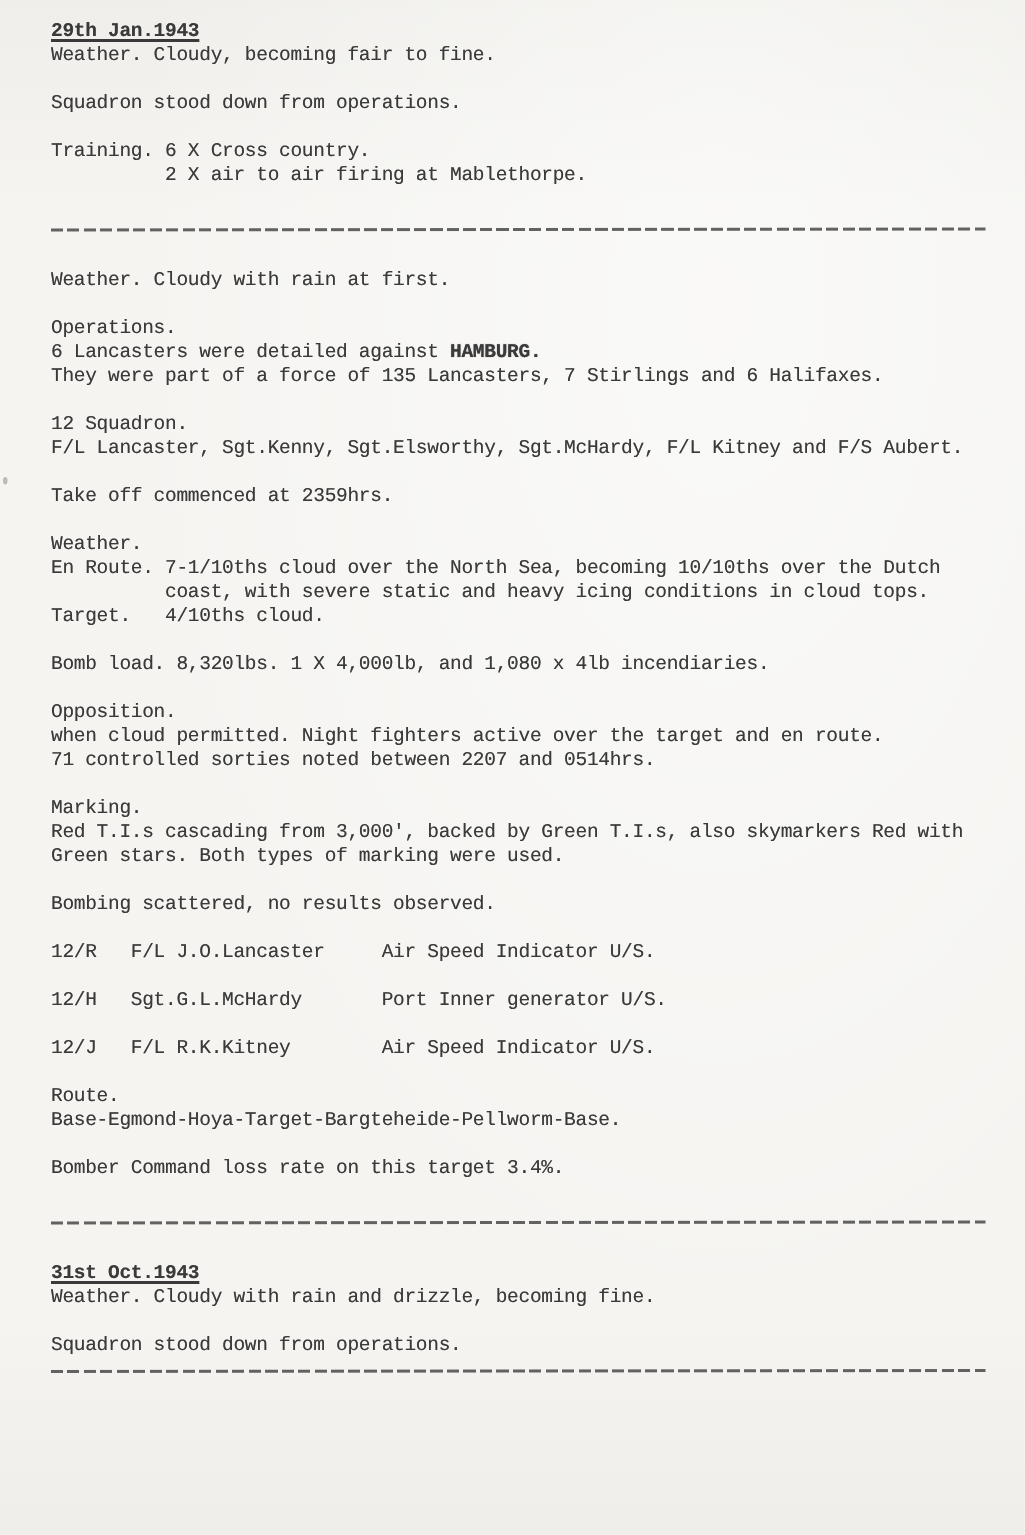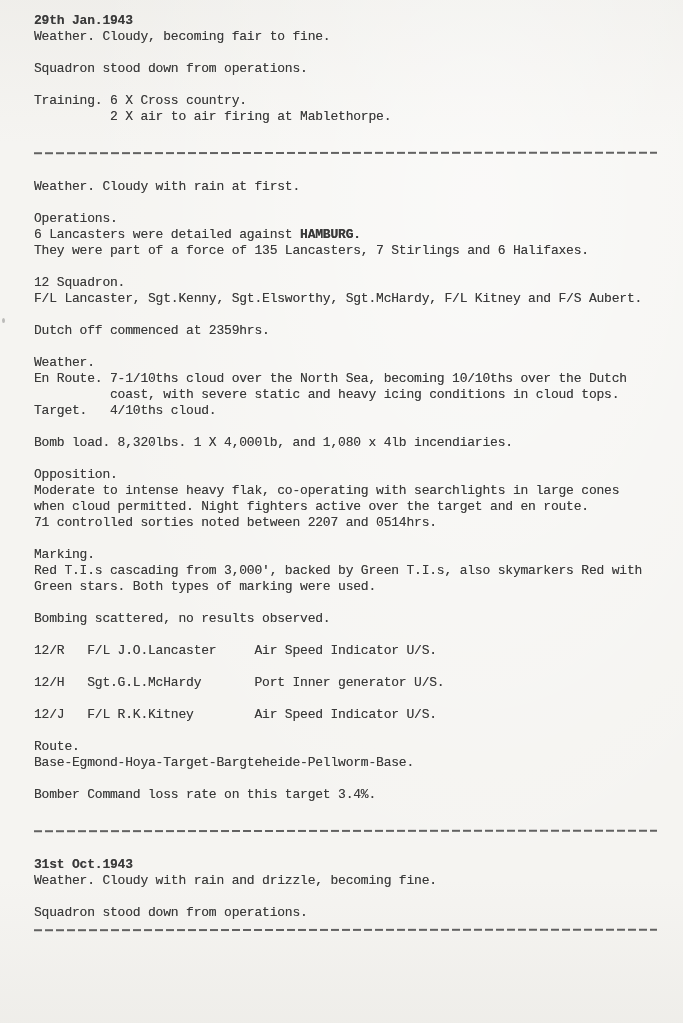--- a/index.html
+++ b/index.html
@@ -30,20 +30,21 @@
   .line {
     white-space: pre;
     font-size: 13px;
     line-height: 16px;
     height: 16px;
     letter-spacing: -0.2px;
     text-shadow: 0 0 0.4px rgba(58,58,58,0.55);
   }
   .heading {
     font-weight: bold;
+    text-decoration: underline;
     text-underline-offset: 2px;
     text-decoration-thickness: 1.5px;
   }
   .bold-inline {
     font-weight: bold;
     text-shadow: 0 0 0.6px rgba(40,40,40,0.8);
   }
   .divider {
     height: 2px;
     margin: 27px 2px 25px 0;
@@ -88,31 +89,30 @@
     <section>
       <div class="line">Weather. Cloudy with rain at first.</div>
       <div class="line"></div>
       <div class="line">Operations.</div>
       <div class="line"><span>6 Lancasters were detailed against </span><span class="bold-inline">HAMBURG.</span></div>
       <div class="line">They were part of a force of 135 Lancasters, 7 Stirlings and 6 Halifaxes.</div>
       <div class="line"></div>
       <div class="line">12 Squadron.</div>
       <div class="line">F/L Lancaster, Sgt.Kenny, Sgt.Elsworthy, Sgt.McHardy, F/L Kitney and F/S Aubert.</div>
       <div class="line"></div>
-      <div class="line">Dutch off commenced at 2359hrs.</div>
+      <div class="line">Take off commenced at 2359hrs.</div>
       <div class="line"></div>
       <div class="line">Weather.</div>
       <div class="line">En Route. 7-1/10ths cloud over the North Sea, becoming 10/10ths over the Dutch</div>
       <div class="line">          coast, with severe static and heavy icing conditions in cloud tops.</div>
       <div class="line">Target.   4/10ths cloud.</div>
       <div class="line"></div>
       <div class="line">Bomb load. 8,320lbs. 1 X 4,000lb, and 1,080 x 4lb incendiaries.</div>
       <div class="line"></div>
       <div class="line">Opposition.</div>
-      <div class="line">Moderate to intense heavy flak, co-operating with searchlights in large cones</div>
       <div class="line">when cloud permitted. Night fighters active over the target and en route.</div>
       <div class="line">71 controlled sorties noted between 2207 and 0514hrs.</div>
       <div class="line"></div>
       <div class="line">Marking.</div>
       <div class="line">Red T.I.s cascading from 3,000', backed by Green T.I.s, also skymarkers Red with</div>
       <div class="line">Green stars. Both types of marking were used.</div>
       <div class="line"></div>
       <div class="line">Bombing scattered, no results observed.</div>
       <div class="line"></div>
       <div class="line">12/R   F/L J.O.Lancaster     Air Speed Indicator U/S.</div>

